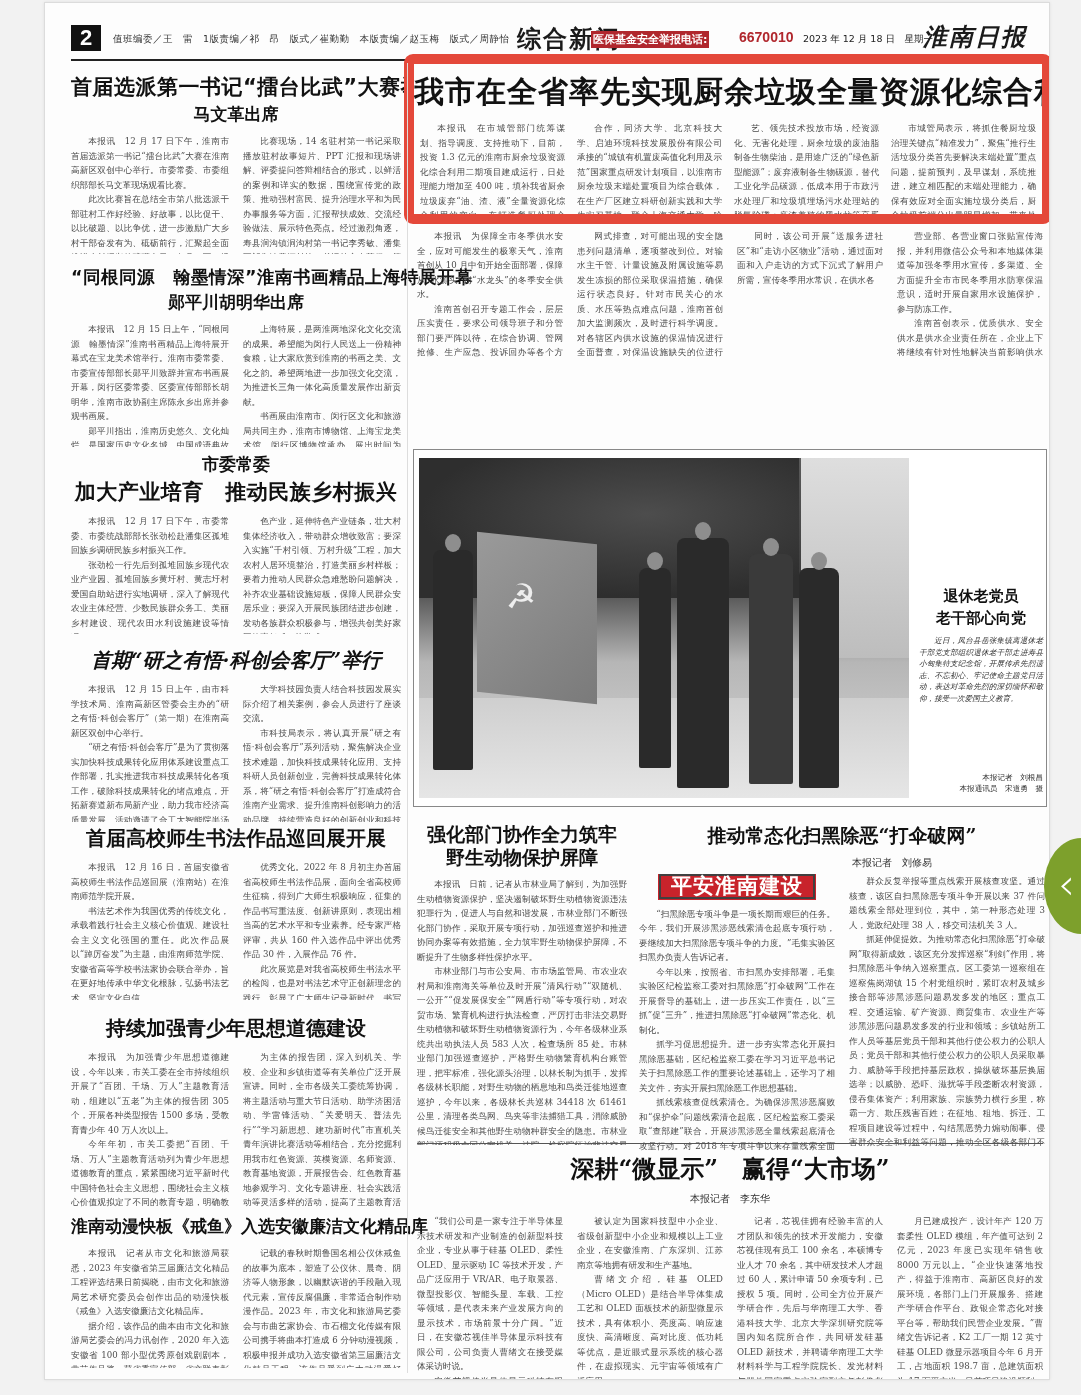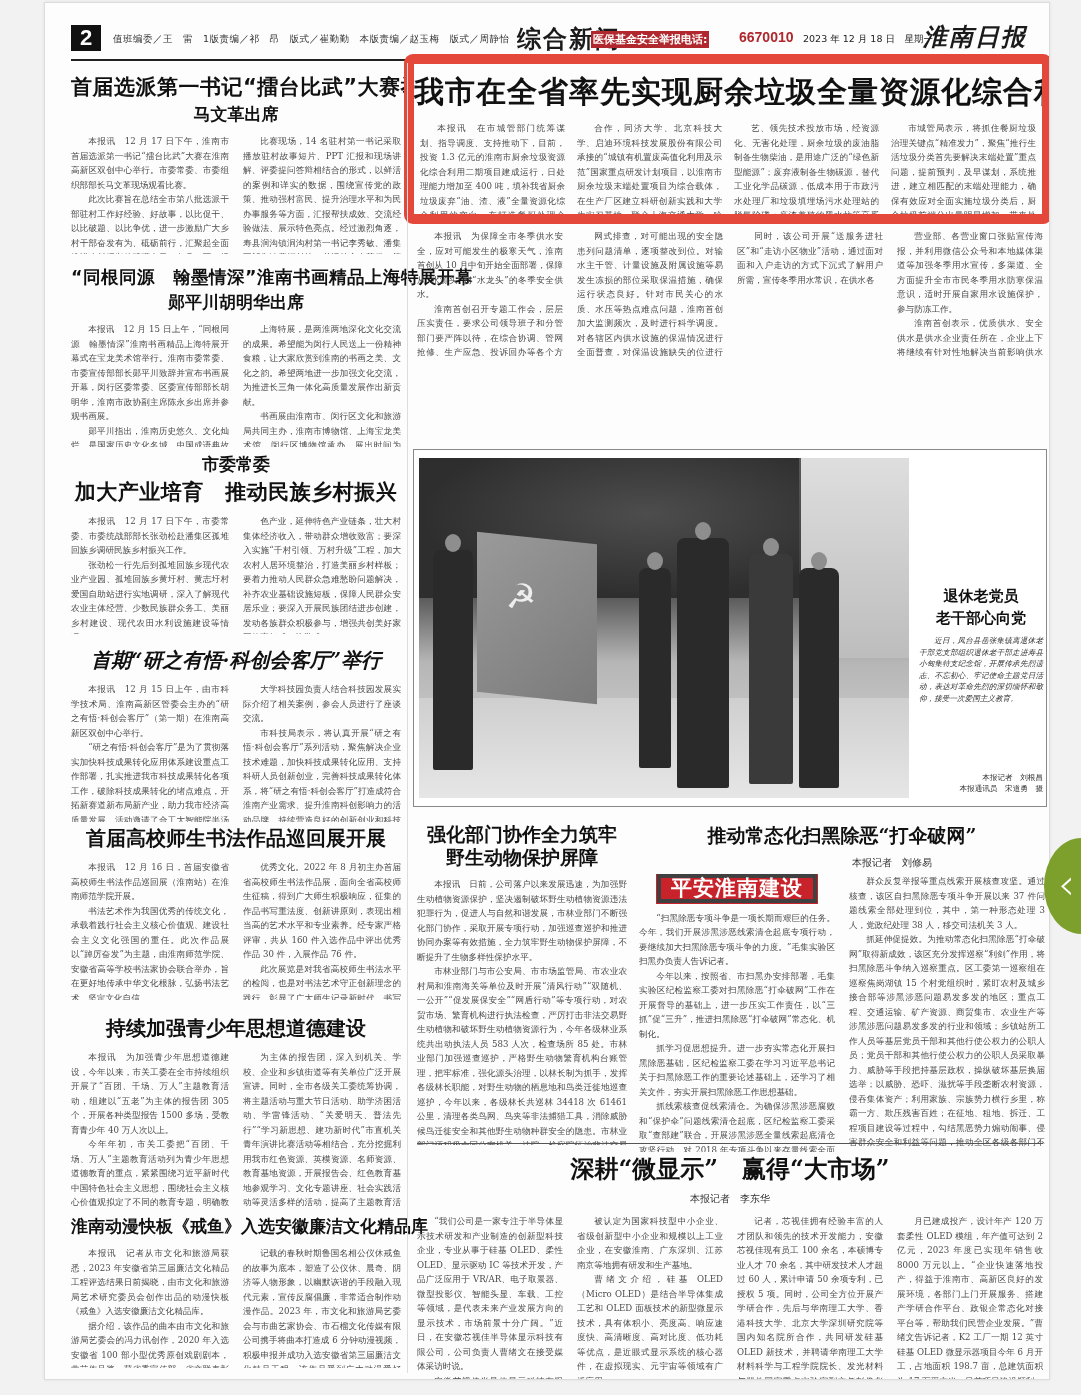--- a/index.html
+++ b/index.html
@@ -58,21 +58,21 @@
   .photo .emblem { position: absolute; left: 82px; top: 118px; width: 40px; height: 40px; color: #eee; font-size: 34px; line-height: 40px; text-align: center; }
   .photo .ground { position: absolute; left: 0; top: 240px; width: 490px; height: 100px; background: linear-gradient(180deg, #cfcfcf, #e6e6e6); }
   .person { position: absolute; background: #2a2a2a; border-radius: 8px 8px 2px 2px; }
   .person .head { position: absolute; top: -16px; left: 50%; width: 16px; height: 18px; margin-left: -8px; background: #8e8e8e; border-radius: 50%; }
   .caption-title { position: absolute; left: 505px; top: 135px; width: 124px; text-align: center; font-family: "DejaVu Serif", serif; font-weight: bold; font-size: 15px; line-height: 22px; color: #111; }
   .caption-text { position: absolute; left: 505px; top: 185px; width: 124px; font-family: "DejaVu Serif", serif; font-style: italic; font-size: 7.6px; line-height: 11.5px; color: #333; text-align: justify; text-indent: 2em; }
   .caption-credit { position: absolute; left: 505px; top: 322px; width: 124px; font-size: 7.6px; line-height: 11px; color: #333; text-align: right; font-family: "DejaVu Serif", serif; }
 
   .red-label {
     display: inline-block; background: #c8232b; color: #fff; font-weight: bold; font-size: 21px; padding: 3px 10px;
-    border: 4px solid #404040; outline: 1px solid #c8232b; font-family: Liberation Serif, serif; letter-spacing: 1px;
+    border: 2px solid #404040; outline: 1px solid #c8232b; font-family: Liberation Serif, serif; letter-spacing: 1px;
   }
 
   .rule { position: absolute; height: 1px; background: #555; }
 
   
   .nav-arrow {
     position: absolute; left: 1044px; top: 838px; width: 74px; height: 96px; border-radius: 50%;
     background: #7da02c; cursor: pointer;
   }
   .nav-arrow span { position: absolute; left: 14px; top: 22px; color: #fff; font-size: 42px; font-weight: 100; line-height: 50px; font-family: "DejaVu Sans", sans-serif; }
@@ -273,21 +273,21 @@
       <div>本报记者　刘根昌</div>
       <div>本报通讯员　宋道勇　摄</div>
     </div>
   </div>
 
   <div class="article" style="left:372px; top:820px; width:210px;">
     <div class="subhead" style="font-size:19px; line-height:23px;">强化部门协作全力筑牢</div>
     <div class="subhead" style="font-size:19px; line-height:23px;">野生动物保护屏障</div>
     <div class="cols" style="height:268px;">
       <div class="col">
-        <p>本报讯　日前，公司落户以来发展迅速，为加强野生动植物资源保护，坚决遏制破坏野生动植物资源违法犯罪行为，促进人与自然和谐发展，市林业部门不断强化部门协作，采取开展专项行动，加强巡查巡护和推进协同办案等有效措施，全力筑牢野生动物保护屏障，不断提升了生物多样性保护水平。</p>
+        <p>本报讯　日前，记者从市林业局了解到，为加强野生动植物资源保护，坚决遏制破坏野生动植物资源违法犯罪行为，促进人与自然和谐发展，市林业部门不断强化部门协作，采取开展专项行动，加强巡查巡护和推进协同办案等有效措施，全力筑牢野生动物保护屏障，不断提升了生物多样性保护水平。</p>
         <p>市林业部门与市公安局、市市场监管局、市农业农村局和淮南海关等单位及时开展“清风行动”“双随机、一公开”“促发展保安全”“网盾行动”等专项行动，对农贸市场、繁育机构进行执法检查，严厉打击非法交易野生动植物和破坏野生动植物资源行为，今年各级林业系统共出动执法人员 583 人次，检查场所 85 处。市林业部门加强巡查巡护，严格野生动物繁育机构台账管理，把牢标准，强化源头治理，以林长制为抓手，发挥各级林长职能，对野生动物的栖息地和鸟类迁徙地巡查巡护，今年以来，各级林长共巡林 34418 次 61461 公里，清理各类鸟网、鸟夹等非法捕猎工具，消除威胁候鸟迁徙安全和其他野生动物种群安全的隐患。市林业部门还积极会同公安机关、法院、检察院惩治非法交易野生动植物和破坏野生动植物资源犯罪案件的移送和办理工作，全年办理野生动物类案件 10 起，强制措施 24 人，受理涉林生野生动物公益诉讼案件 23 起，审结 22 起，充分发挥公益诉讼职能，形成了多部门齐抓共管、共同保护野生动物资源的良好态势。</p>
 
       </div>
     </div>
   </div>
 
   <div class="article" style="left:594px; top:820px; width:406px;">
     <div class="subhead" style="font-size:19px;">推动常态化扫黑除恶“打伞破网”</div>
     <div class="byline" style="padding-left:100px;">本报记者　刘修易</div>
     <div class="cols" style="height:278px; margin-top:4px;">

